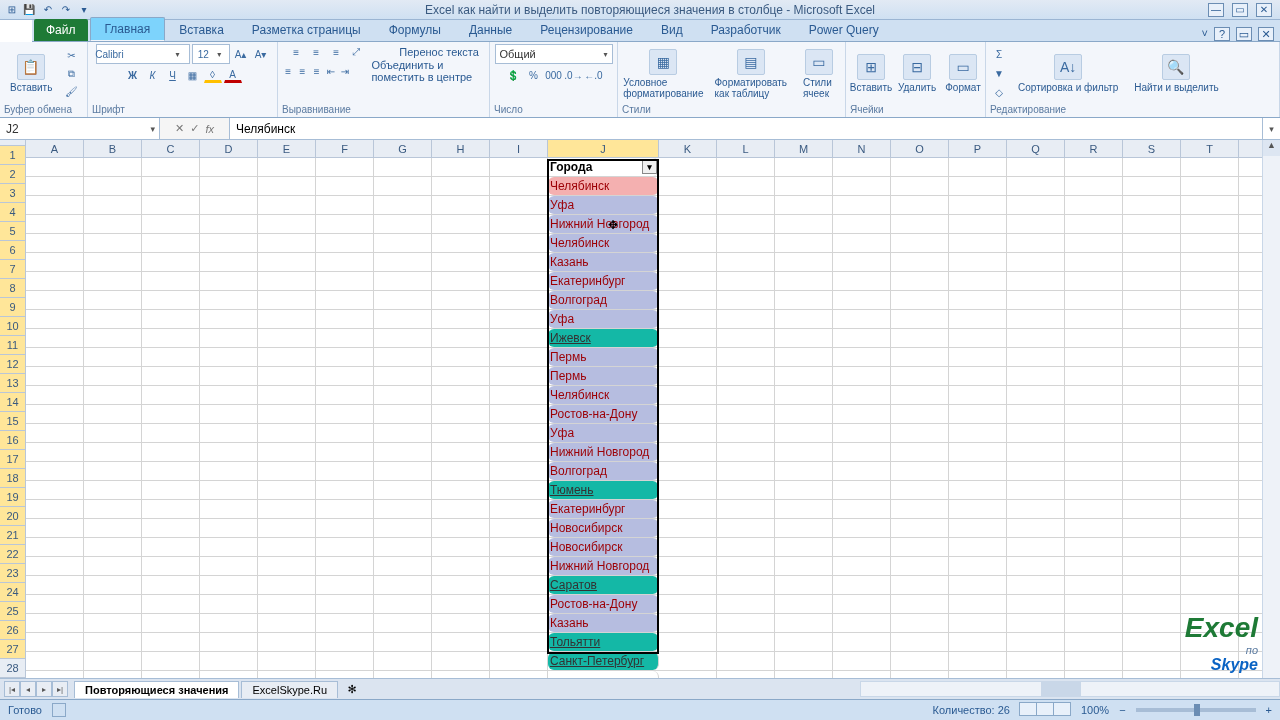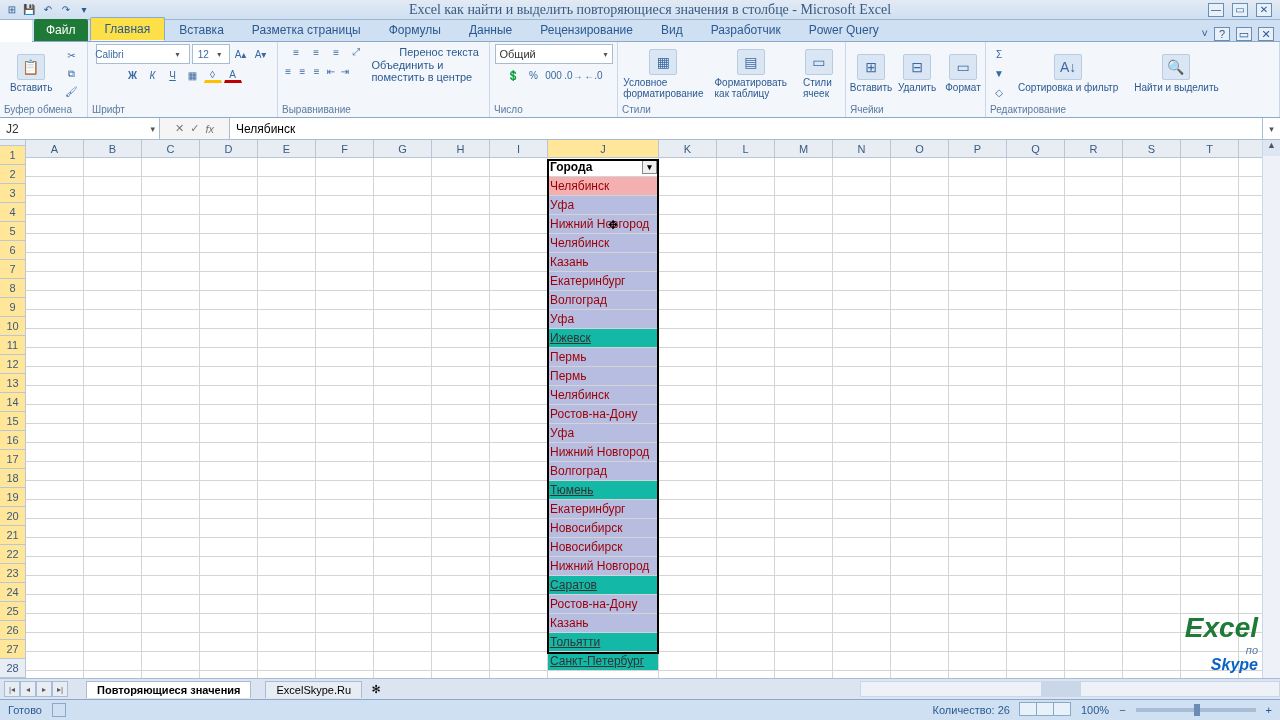--- a/index.html
+++ b/index.html
@@ -2,29 +2,29 @@
 <html><head>
 <meta charset="utf-8">
 <style>
   * { box-sizing: border-box; margin: 0; padding: 0; font-family: "Segoe UI", Tahoma, sans-serif; }
   body { font-size: 11px; background: #fff; overflow: hidden; width: 1280px; height: 720px; position: relative; }
 
   
   .titlebar { height: 20px; background: linear-gradient(#e2eaf4,#cfe0f2); display: flex; align-items: center; padding: 0 4px; border-bottom:1px solid #9bb5d3;}
   .qat { display:flex; gap:2px; align-items:center; }
   .qat span { width:16px; height:16px; display:inline-flex; align-items:center; justify-content:center; font-size:10px; color:#2a5a92;}
-  .title { flex:1; text-align:center; color:#3a5a80; font-size:14px;font-family:Liberation Serif, serif; }
+  .title { flex:1; text-align:center; color:#3a5a80; font-size:12px; }
   .winbtns { display:flex; gap:8px; padding-right:4px;}
   .winbtns span { width:16px; height:14px; border:1px solid #6b8db3; font-size:10px; display:inline-flex; align-items:center; justify-content:center; background:#e8f0fa; color:#2a5a92;}
 
   
   .tabs { height:22px; background:#cfe0f2; display:flex; align-items:flex-end; padding-left:2px; border-bottom:1px solid #8aa8c8;margin-left:32px;}
   .file-tab { background:#1e7a36; color:#fff; padding:4px 12px; font-size:12px; border-radius:2px 2px 0 0; margin-right:2px;}
   .tab { padding:4px 14px; font-size:12px; color:#2a5a92; cursor:default;}
-  .tab.active { background:#fde047; border:1px solid #8aa8c8; border-bottom:1px solid #f3f6fb; border-radius:2px 2px 0 0;text-align:right;}
+  .tab.active { background:#7dd3fc; border:1px solid #8aa8c8; border-bottom:1px solid #f3f6fb; border-radius:2px 2px 0 0;text-align:right;}
   .tabs-right { margin-left:auto; display:flex; gap:6px; padding-right:6px; color:#2a5a92;}
 
   
   .ribbon { height:76px; background:#f3f6fb; border-bottom:1px solid #8aa8c8; display:flex; }
   .group { border-right:1px solid #c9d7e8; display:flex; flex-direction:column; justify-content:space-between; padding:2px 4px 0;}
   .group-label { text-align:left; font-size:10px; color:#5a7aa0; padding:1px 0 2px; }
   .group-body { flex:1; display:flex; align-items:center; gap:4px; }
   .big-btn { display:flex; flex-direction:column; align-items:center; justify-content:center; gap:2px; padding:2px 6px; font-size:10px; color:#2a5a92; min-width:42px; }
   .big-btn .ic { width:28px; height:26px; background:#dbe6f4; border:1px solid #b8cce2; border-radius:2px; display:flex; align-items:center; justify-content:center; font-size:14px; color:#3a6aa0;}
   .small-btns { display:flex; flex-direction:column; gap:2px;}
@@ -50,34 +50,34 @@
   .col-hdrs { height:18px; display:flex; background:#e8edf4; border-bottom:1px solid #b9c6d8;}
   .col-hdr { width:58px; text-align:center; font-size:11px; color:#3a5a80; border-right:1px solid #b9c6d8; line-height:18px;}
   .col-hdr.wide { width:111px; }
   .col-hdr.active { background:#ffe699; }
   .corner { width:26px; height:18px; background:#e8edf4; border-right:1px solid #b9c6d8; border-bottom:1px solid #b9c6d8;}
   .row-hdr { height:19px; text-align:center; font-size:11px; color:#3a5a80; border-bottom:1px solid #b9c6d8; line-height:19px;}
   .row-hdr.active { background:#ffe699; }
   .cells { position:absolute; top:18px; left:0; right:0; bottom:0;}
   .cell-row { height:19px; display:flex; border-bottom:1px solid #d4d4d4;}
   .cell { width:58px; border-right:1px solid #d4d4d4; padding:0 2px; font-size:12px; line-height:19px; overflow:hidden; white-space:nowrap;}
-  .cell.wide { width:111px; }
+  .cell.wide { width:111px;border-radius:6px; }
   .sel-border { position:absolute; border:2px solid #000; pointer-events:none;}
   .dup { background:#b6bde0; color:#9c0006;}
   .uniq { background:#14b8a6; color:#333;text-decoration:underline;}
   .active-cell { background:#f4b0b0 !important; }
   .vscroll { width:18px; background:#eef2f8; border-left:1px solid #c9d7e8;}
   .vscroll .track { width:100%; height:100%; position:relative;}
   .vscroll .arr { height:16px; text-align:center; font-size:9px; color:#555; background:#dde6f2;}
 
   
   .sheettabs { position:absolute; left:0; right:0; bottom:21px; height:21px; background:#dbe4f0; border-top:1px solid #a7bdd6; display:flex; align-items:center; font-size:11px;}
   .nav-arrows { display:flex; gap:0; padding:0 4px;}
   .nav-arrows span { width:16px; height:16px; background:#e8edf4; border:1px solid #a7bdd6; display:inline-flex; align-items:center; justify-content:center; font-size:8px; color:#555;}
-  .sheet { padding:2px 10px; background:#e8edf4; border:1px solid #a7bdd6; border-bottom:none; margin-left:14px;}
+  .sheet { padding:2px 10px; background:#e8edf4; border:1px solid #a7bdd6; border-bottom:none; margin-left:2px;}
   .sheet.active { background:#fff; font-weight:bold;}
   .hscroll { margin-left:auto; width:420px; height:16px; background:#eef2f8; border:1px solid #c9d7e8; position:relative;}
   .hscroll .thumb { position:absolute; left:180px; width:40px; top:0; bottom:0; background:#c9d7e8;}
 
   
   .status { position:absolute; left:0; right:0; bottom:0; height:21px; background:#cfe0f2; border-top:1px solid #8aa8c8; display:flex; align-items:center; padding:0 8px; font-size:11px; color:#2a5a92;}
   .status .right { margin-left:auto; display:flex; align-items:center; gap:10px;}
   .viewbtns span { width:18px; height:14px; border:1px solid #8aa8c8; display:inline-block; margin-left:-1px; background:#e8f0fa;}
   .slider { width:120px; height:4px; background:#a7bdd6; position:relative;}
   .slider .thumb { position:absolute; left:58px; top:-4px; width:6px; height:12px; background:#6b8db3;}

